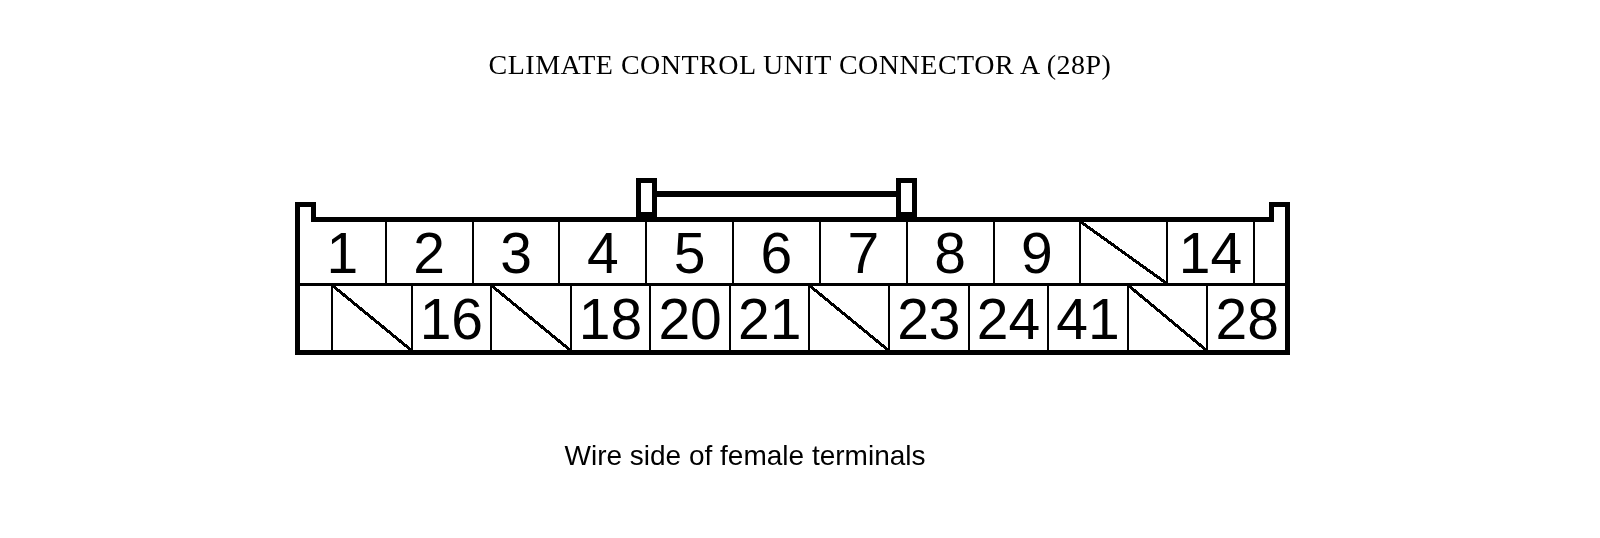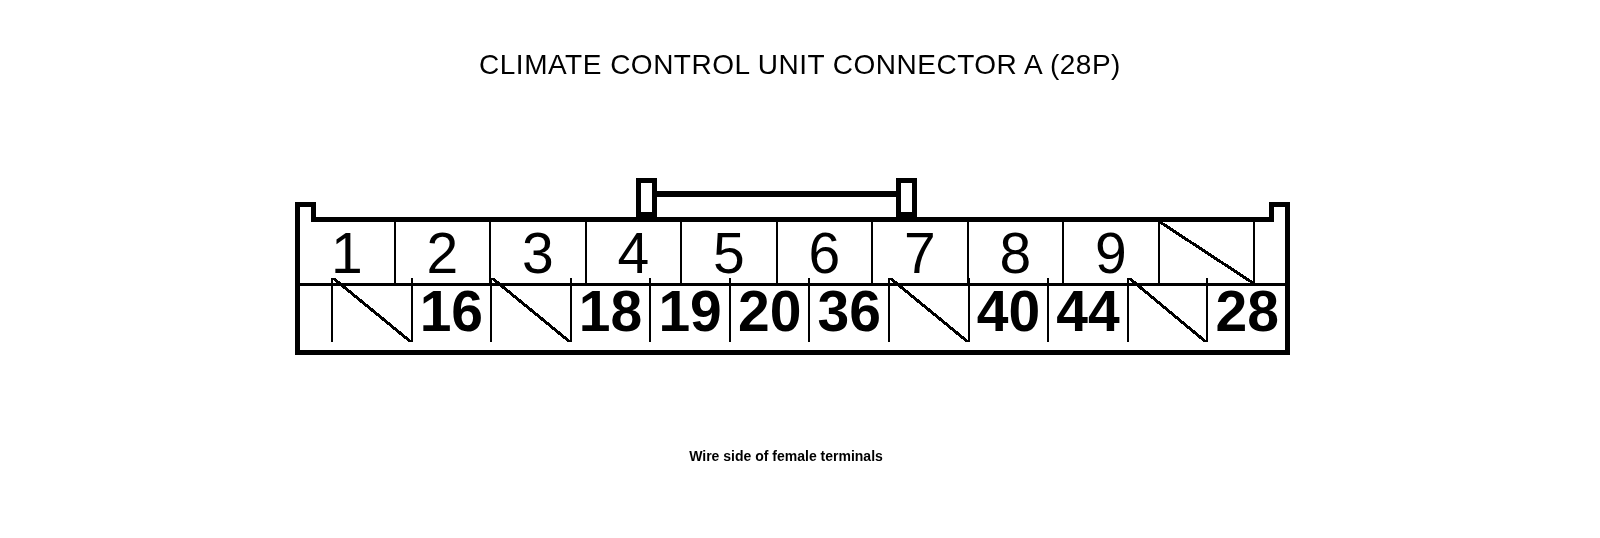--- a/index.html
+++ b/index.html
@@ -24,31 +24,31 @@
     position: absolute;
     left: 0;
     right: 0;
     top: 50px;
     text-align: center;
     font-size: 28px;
     line-height: 30px;
     letter-spacing: 0.5px;
     color: var(--line, #000000);
     white-space: nowrap;
+    font-family: Liberation Serif, serif;
   }
   .caption {
     position: absolute;
-    left: 786px;
+    left: 745px;
     top: 443px;
     transform: translateX(-50%);
-    font-size: 14px;
+    font-size: 28px;
     line-height: 26px;
     color: var(--line, #000000);
     white-space: nowrap;
-    font-weight: bold;
   }
 
   
   .edge-left        { left: 295px;  top: 202px; width: 5px;   height: 153px; }
   .notch-left-top   { left: 295px;  top: 202px; width: 21px;  height: 5px; }
   .notch-left-step  { left: 311px;  top: 202px; width: 5px;   height: 20px; }
   .edge-top         { left: 311px;  top: 217px; width: 962px; height: 5px; }
   .notch-right-step { left: 1269px; top: 202px; width: 5px;   height: 20px; }
   .notch-right-top  { left: 1269px; top: 202px; width: 21px;  height: 5px; }
   .edge-right       { left: 1285px; top: 202px; width: 5px;   height: 153px; }
@@ -71,21 +71,21 @@
   
   .row {
     position: absolute;
     left: 300px;
     width: 986px;
     height: 64px;
     display: flex;
     box-sizing: border-box;
   }
   .row-top    { top: 222px; border-bottom: 3px solid var(--line, #000000); }
-  .row-bottom { top: 278px; font-weight: bold; }
+  .row-bottom { top: 286px; }
 
   .cell {
     box-sizing: border-box;
     border-right: 2px solid var(--line, #000000);
     display: flex;
     align-items: center;
     justify-content: center;
     overflow: hidden;
   }
   .cell:last-child { border-right: none; }
@@ -134,34 +134,35 @@
         <div class="cell pin">1</div>
         <div class="cell pin">2</div>
         <div class="cell pin">3</div>
         <div class="cell pin">4</div>
         <div class="cell pin">5</div>
         <div class="cell pin">6</div>
         <div class="cell pin">7</div>
         <div class="cell pin">8</div>
         <div class="cell pin">9</div>
         <div class="cell blocked"></div>
+        <div class="cell pin">14</div>
         <div class="cell spacer"></div>
       </div>
     <div class="row row-bottom">
         <div class="cell spacer"></div>
         <div class="cell blocked"></div>
         <div class="cell pin">16</div>
         <div class="cell blocked"></div>
         <div class="cell pin">18</div>
-        <div class="cell pin">19</div>
         <div class="cell pin">20</div>
-        <div class="cell pin">36</div>
+        <div class="cell pin">21</div>
         <div class="cell blocked"></div>
-        <div class="cell pin">40</div>
-        <div class="cell pin">44</div>
+        <div class="cell pin">23</div>
+        <div class="cell pin">24</div>
+        <div class="cell pin">41</div>
         <div class="cell blocked"></div>
         <div class="cell pin">28</div>
       </div>
   </div>
 
   <div class="caption">Wire side of female terminals</div>
 
 </div>
 
 </body></html>

